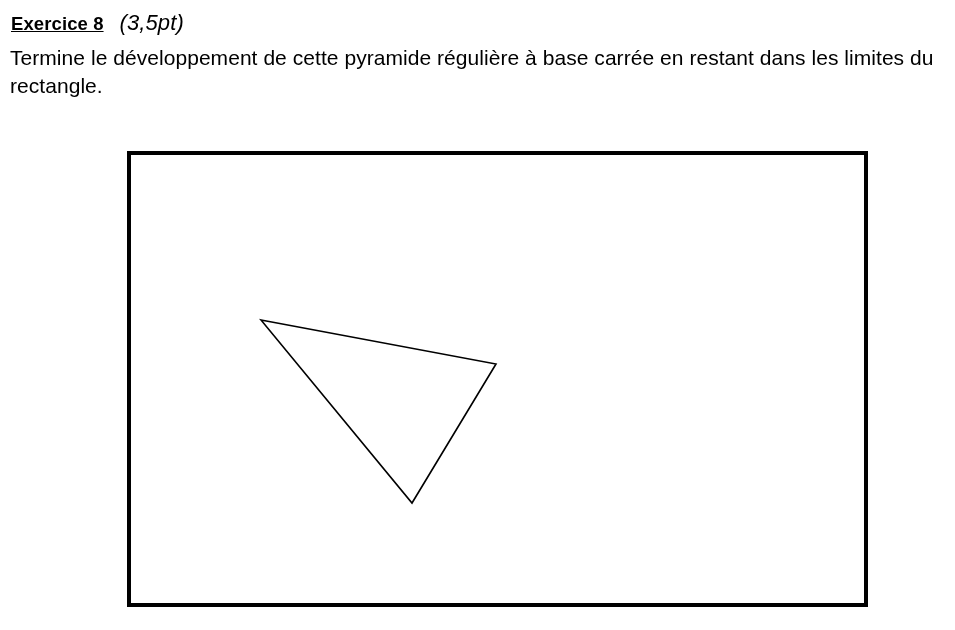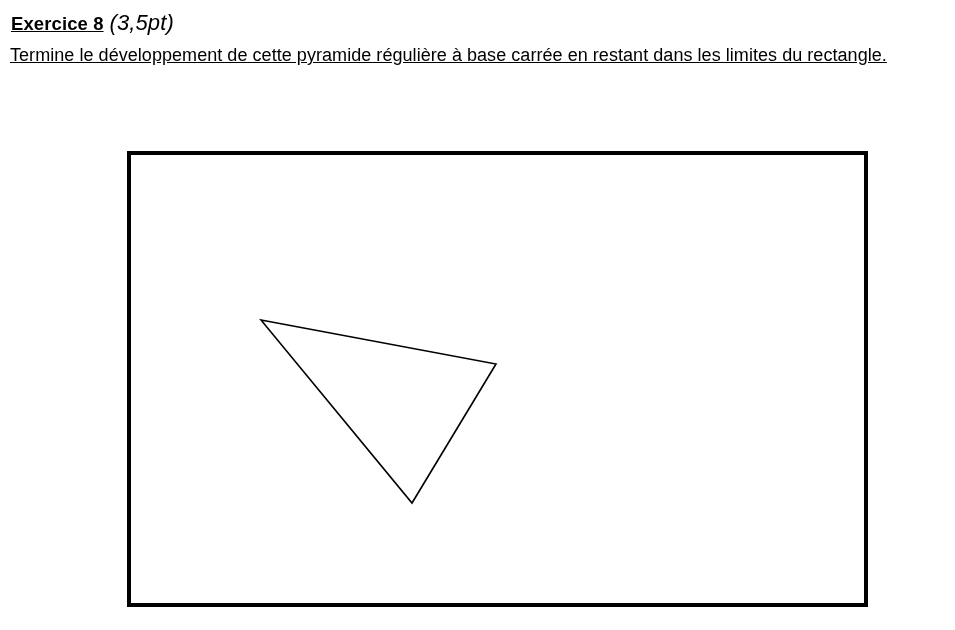--- a/index.html
+++ b/index.html
@@ -21,43 +21,42 @@
     top: 0;
     width: 955px;
     height: 630px;
   }
   .exercise-header {
     position: absolute;
     left: 11px;
     top: 10px;
     display: flex;
     align-items: baseline;
-    gap: 6px;
+    gap: 16px;
     white-space: nowrap;
   }
   .exercise-title {
     font-size: 18.5px;
     font-weight: bold;
     text-decoration: underline;
     letter-spacing: 0.1px;
   }
   .exercise-points {
     font-size: 22px;
     font-style: italic;
     letter-spacing: 0.1px;
   }
   .instruction {
     position: absolute;
     left: 10px;
     top: 44px;
     width: 942px;
-    font-size: 18px;
+    font-size: 21px;
     line-height: 1.33;
     letter-spacing: 0.05px;
-    text-decoration: underline;
   }
   .figure-area {
     position: absolute;
     left: 127px;
     top: 151px;
     width: 741px;
     height: 456px;
   }
   .figure-frame {
     position: absolute;

